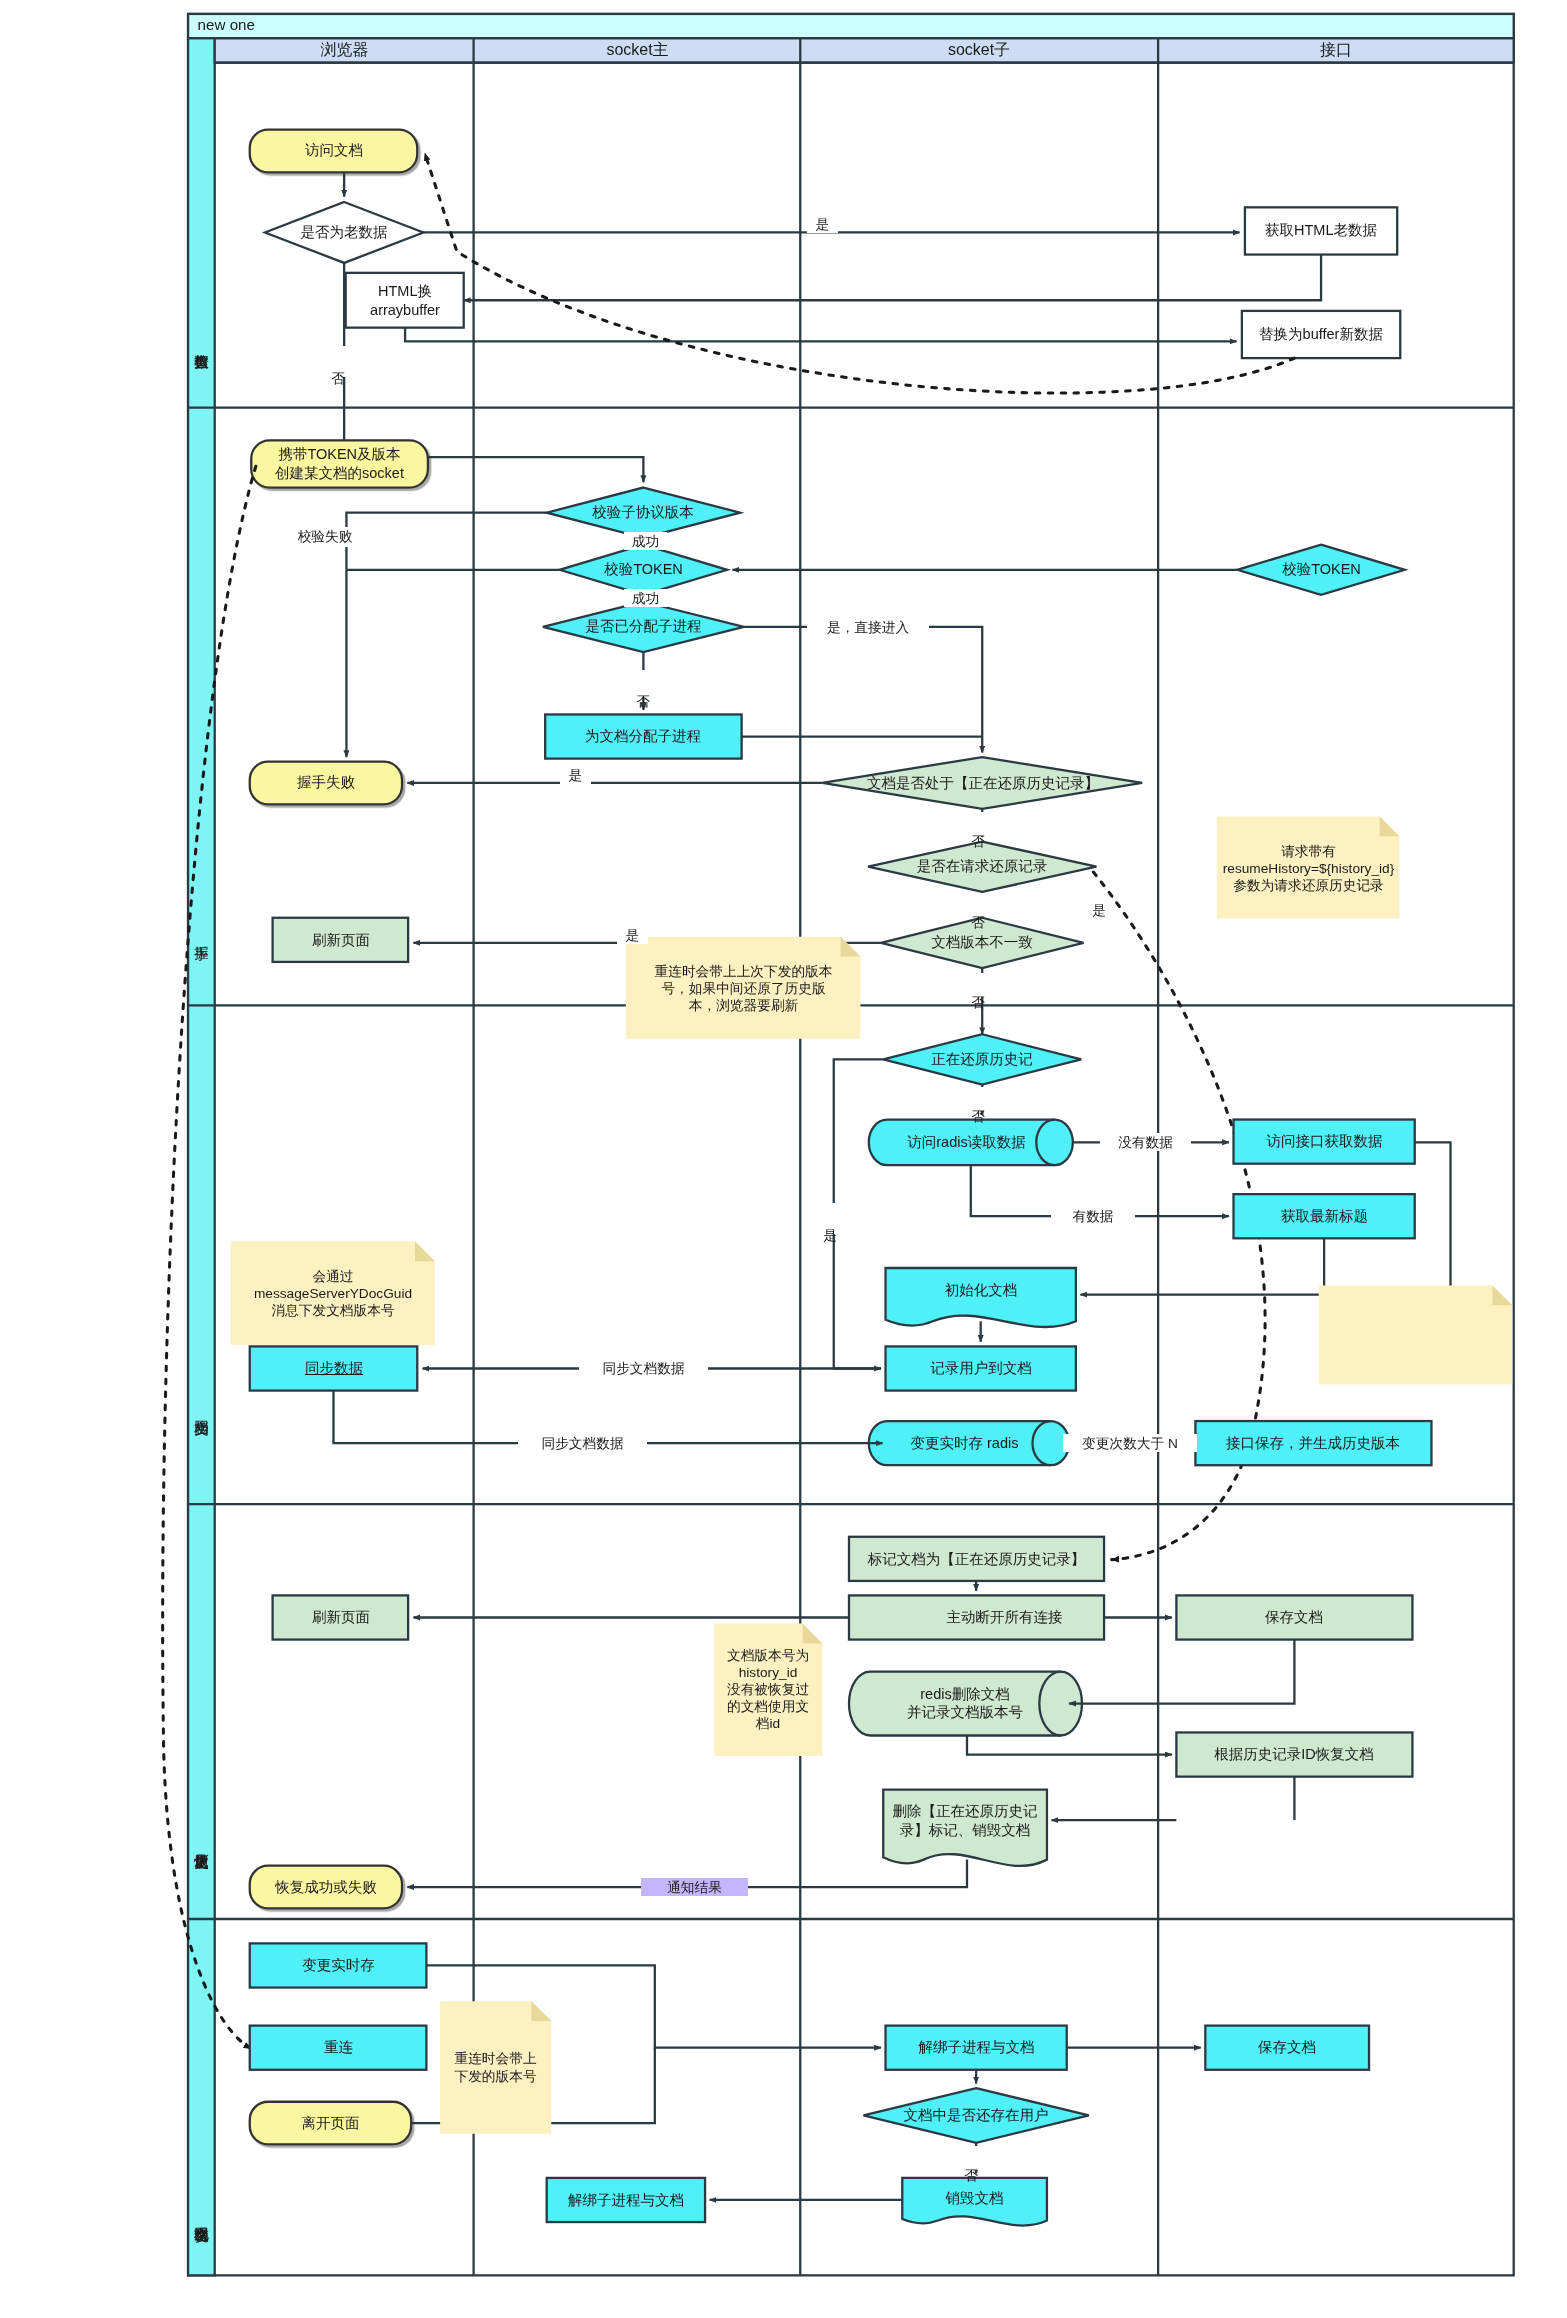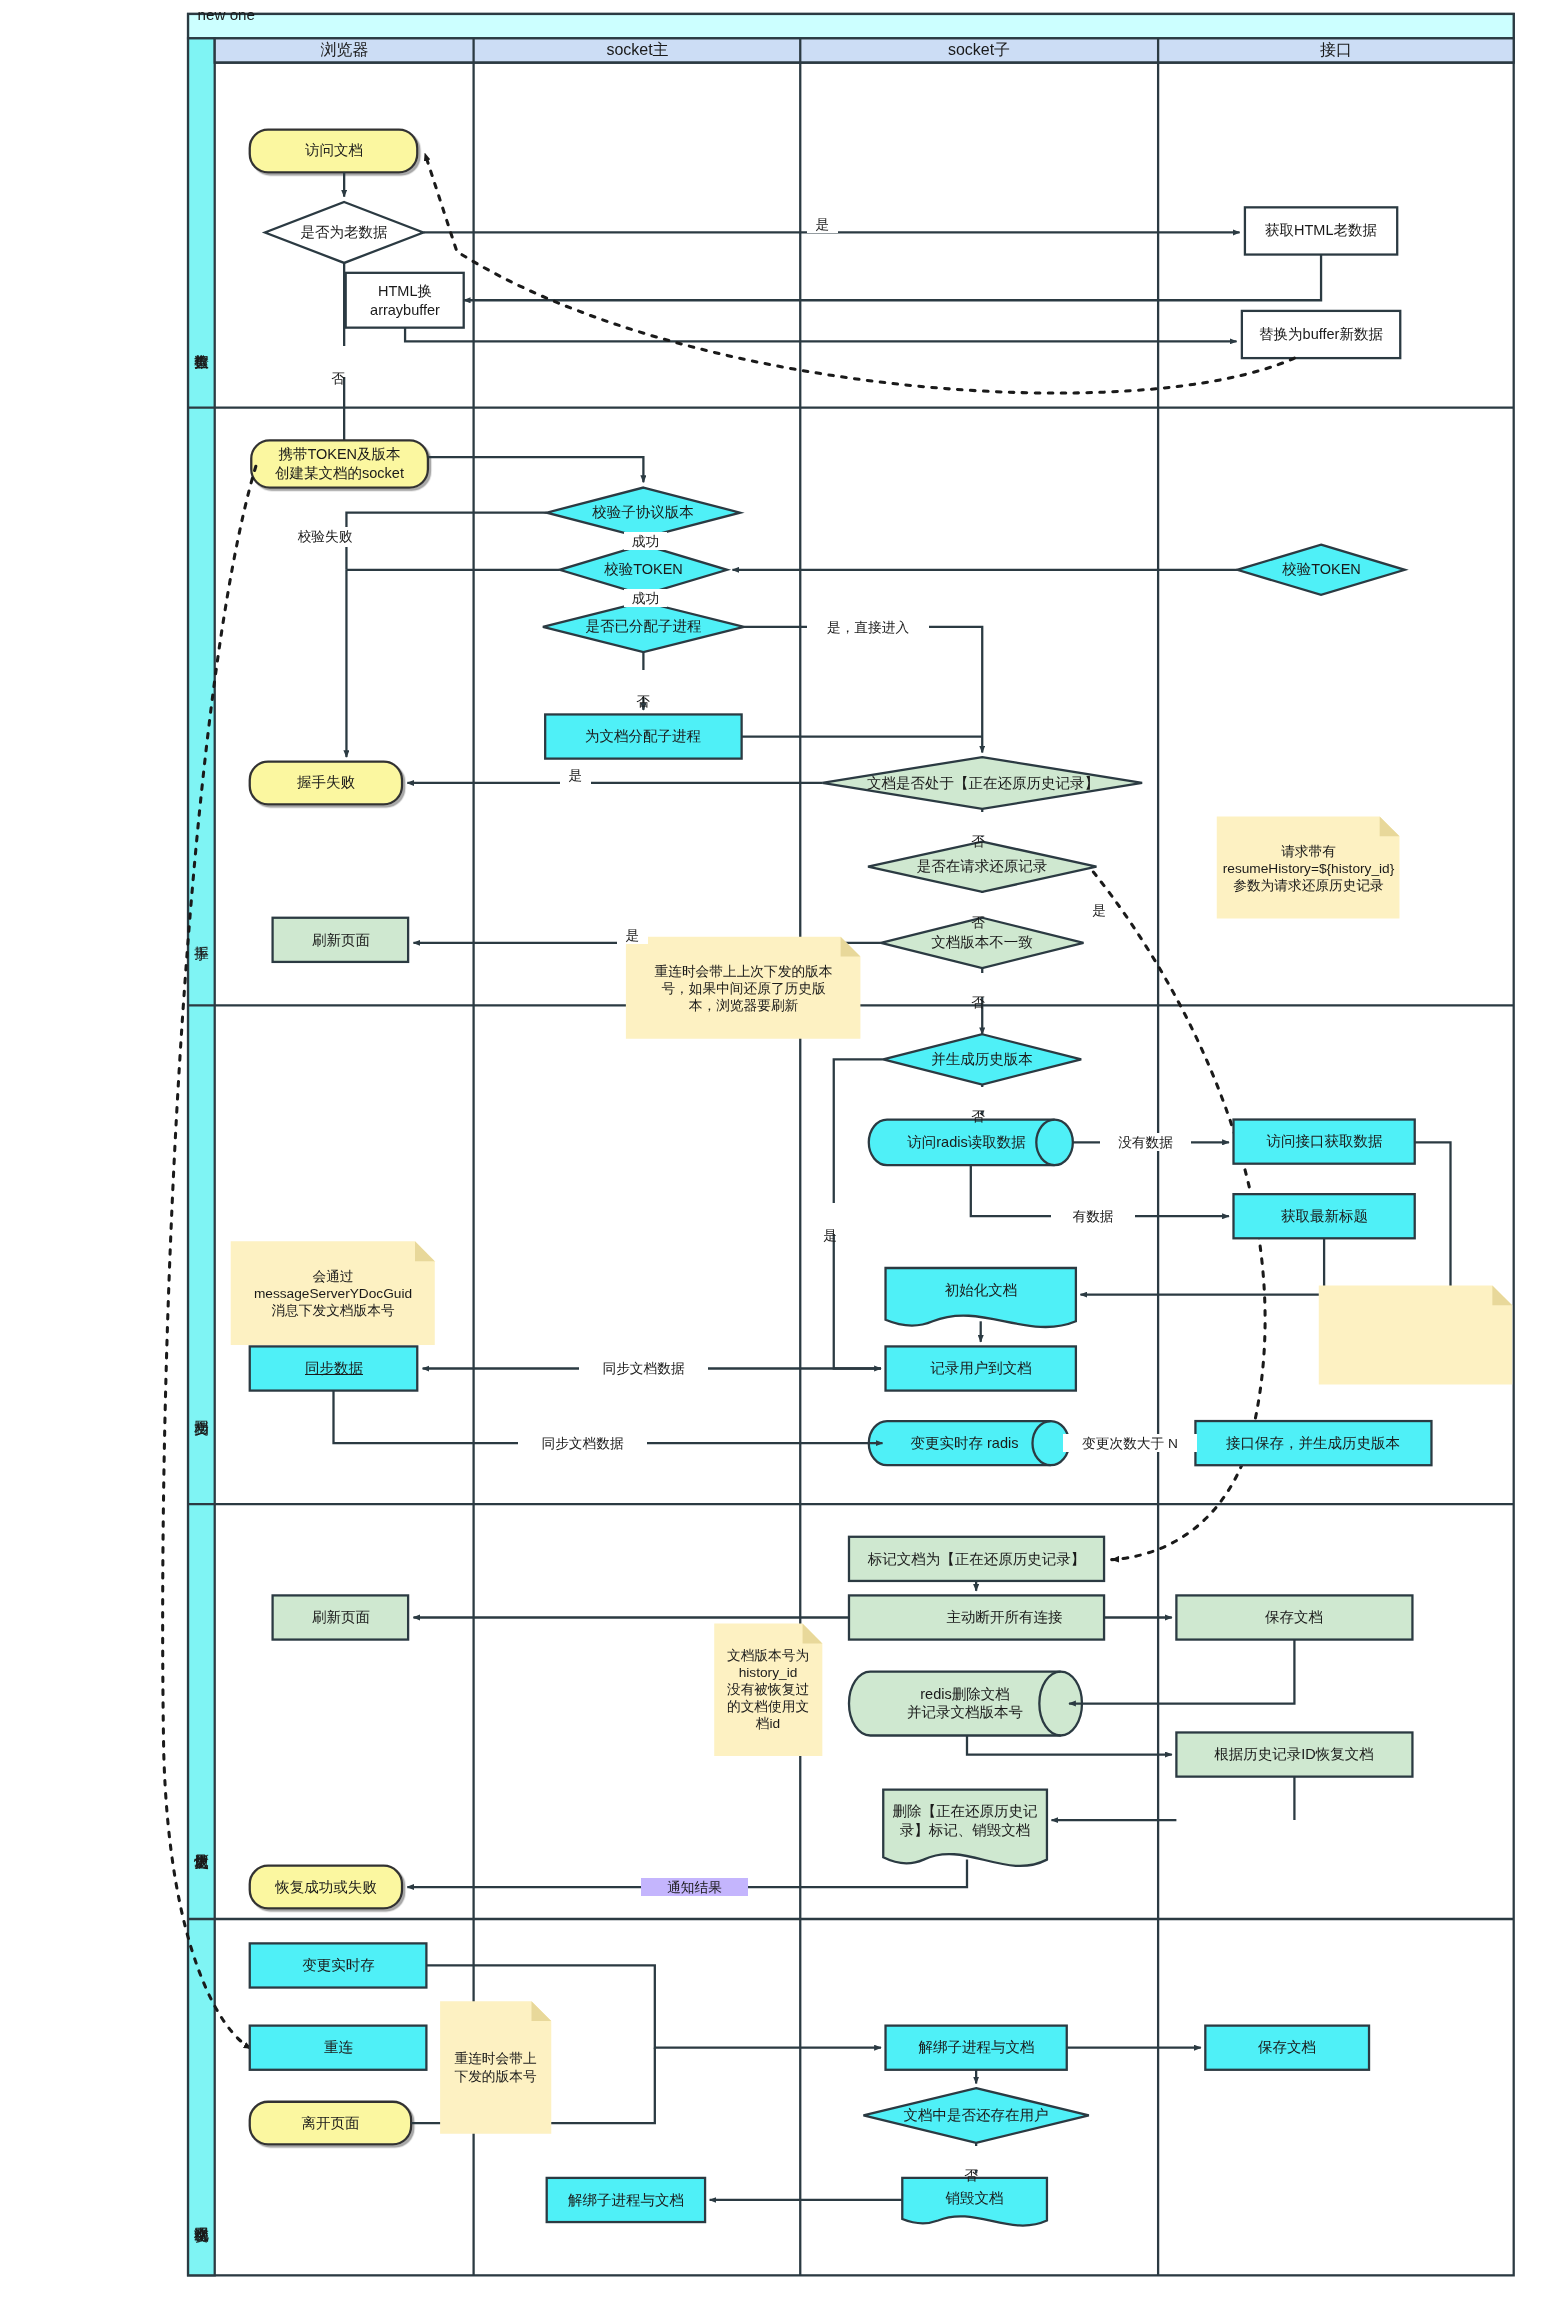--- a/index.html
+++ b/index.html
@@ -227,21 +227,21 @@
   <g>
     <path d="M938,2132 h116 l26,26 v148 h-142 z" fill="#fdf1c2" stroke="none"></path>
     <path d="M1054,2132 l26,26 h-26 z" fill="#e8d89a" stroke="none"></path>
   </g>
   <g>
     <path d="M578,2628 h120 l26,26 v148 h-146 z" fill="#fdf1c2" stroke="none"></path>
     <path d="M698,2628 l26,26 h-26 z" fill="#e8d89a" stroke="none"></path>
   </g>
 </svg>
 
-<div class="txt title" style="left:190px;top:2px;width:305px;height:24.4px;">new one</div>
+<div class="txt title" style="left:190px;top:12px;width:305px;height:24.4px;">new one</div>
 
 <div class="txt hdr" style="left:215px;top:38px;width:259px;height:24.4px;">浏览器</div>
 <div class="txt hdr" style="left:474px;top:38px;width:327px;height:24.4px;">socket主</div>
 <div class="txt hdr" style="left:800px;top:38px;width:358px;height:24.4px;">socket子</div>
 <div class="txt hdr" style="left:1158px;top:38px;width:356px;height:24.4px;">接口</div>
 
 <div class="txt phase" style="left:188px;top:289px;width:27px;height:107px;">数据检查</div>
 <div class="txt phase" style="left:188px;top:899px;width:27px;height:69px;">握手</div>
 <div class="txt phase" style="left:188px;top:1363px;width:27px;height:91px;">文档同步</div>
 <div class="txt phase" style="left:188px;top:1774px;width:27px;height:137px;">历史记录恢复</div>
@@ -260,21 +260,21 @@
 <div class="txt nodelabel" style="left:575px;top:554px;width:137px;height:30.5px;">校验TOKEN</div>
 <div class="txt nodelabel" style="left:1253px;top:554px;width:137px;height:30.5px;">校验TOKEN</div>
 <div class="txt nodelabel" style="left:556px;top:611px;width:175px;height:30.5px;">是否已分配子进程</div>
 <div class="txt nodelabel" style="left:545px;top:714px;width:196px;height:44px;">为文档分配子进程</div>
 <div class="txt nodelabel" style="left:250px;top:761px;width:152px;height:43px;">握手失败</div>
 <div class="txt nodelabel" style="left:832px;top:768px;width:302px;height:30.5px;">文档是否处于【正在还原历史记录】</div>
 <div class="txt nodelabel" style="left:879px;top:851px;width:206px;height:30.5px;">是否在请求还原记录</div>
 <div class="txt nodelabel" style="left:273px;top:918px;width:136px;height:44px;">刷新页面</div>
 <div class="txt nodelabel" style="left:892px;top:927px;width:180px;height:30.5px;">文档版本不一致</div>
 
-<div class="txt nodelabel" style="left:892px;top:1044px;width:180px;height:30.5px;">并生成历史版本</div>
+<div class="txt nodelabel" style="left:892px;top:1044px;width:180px;height:30.5px;">正在还原历史记</div>
 <div class="txt nodelabel" style="left:879px;top:1119px;width:175px;height:46px;">访问radis读取数据</div>
 <div class="txt nodelabel" style="left:1234px;top:1119px;width:181px;height:44px;">访问接口获取数据</div>
 <div class="txt nodelabel" style="left:1234px;top:1194px;width:181px;height:44px;">获取最新标题</div>
 <div class="txt nodelabel" style="left:886px;top:1270px;width:190px;height:40px;">初始化文档</div>
 <div class="txt nodelabel" style="left:250px;top:1346px;width:168px;height:44px;text-decoration:underline;">同步数据</div>
 <div class="txt nodelabel" style="left:886px;top:1346px;width:190px;height:44px;">记录用户到文档</div>
 <div class="txt nodelabel" style="left:879px;top:1421px;width:171px;height:44px;">变更实时存 radis</div>
 <div class="txt nodelabel" style="left:1195px;top:1421px;width:236px;height:44px;">接口保存，并生成历史版本</div>
 
 <div class="txt nodelabel" style="left:849px;top:1537px;width:255px;height:44px;">标记文档为【正在还原历史记录】</div>

